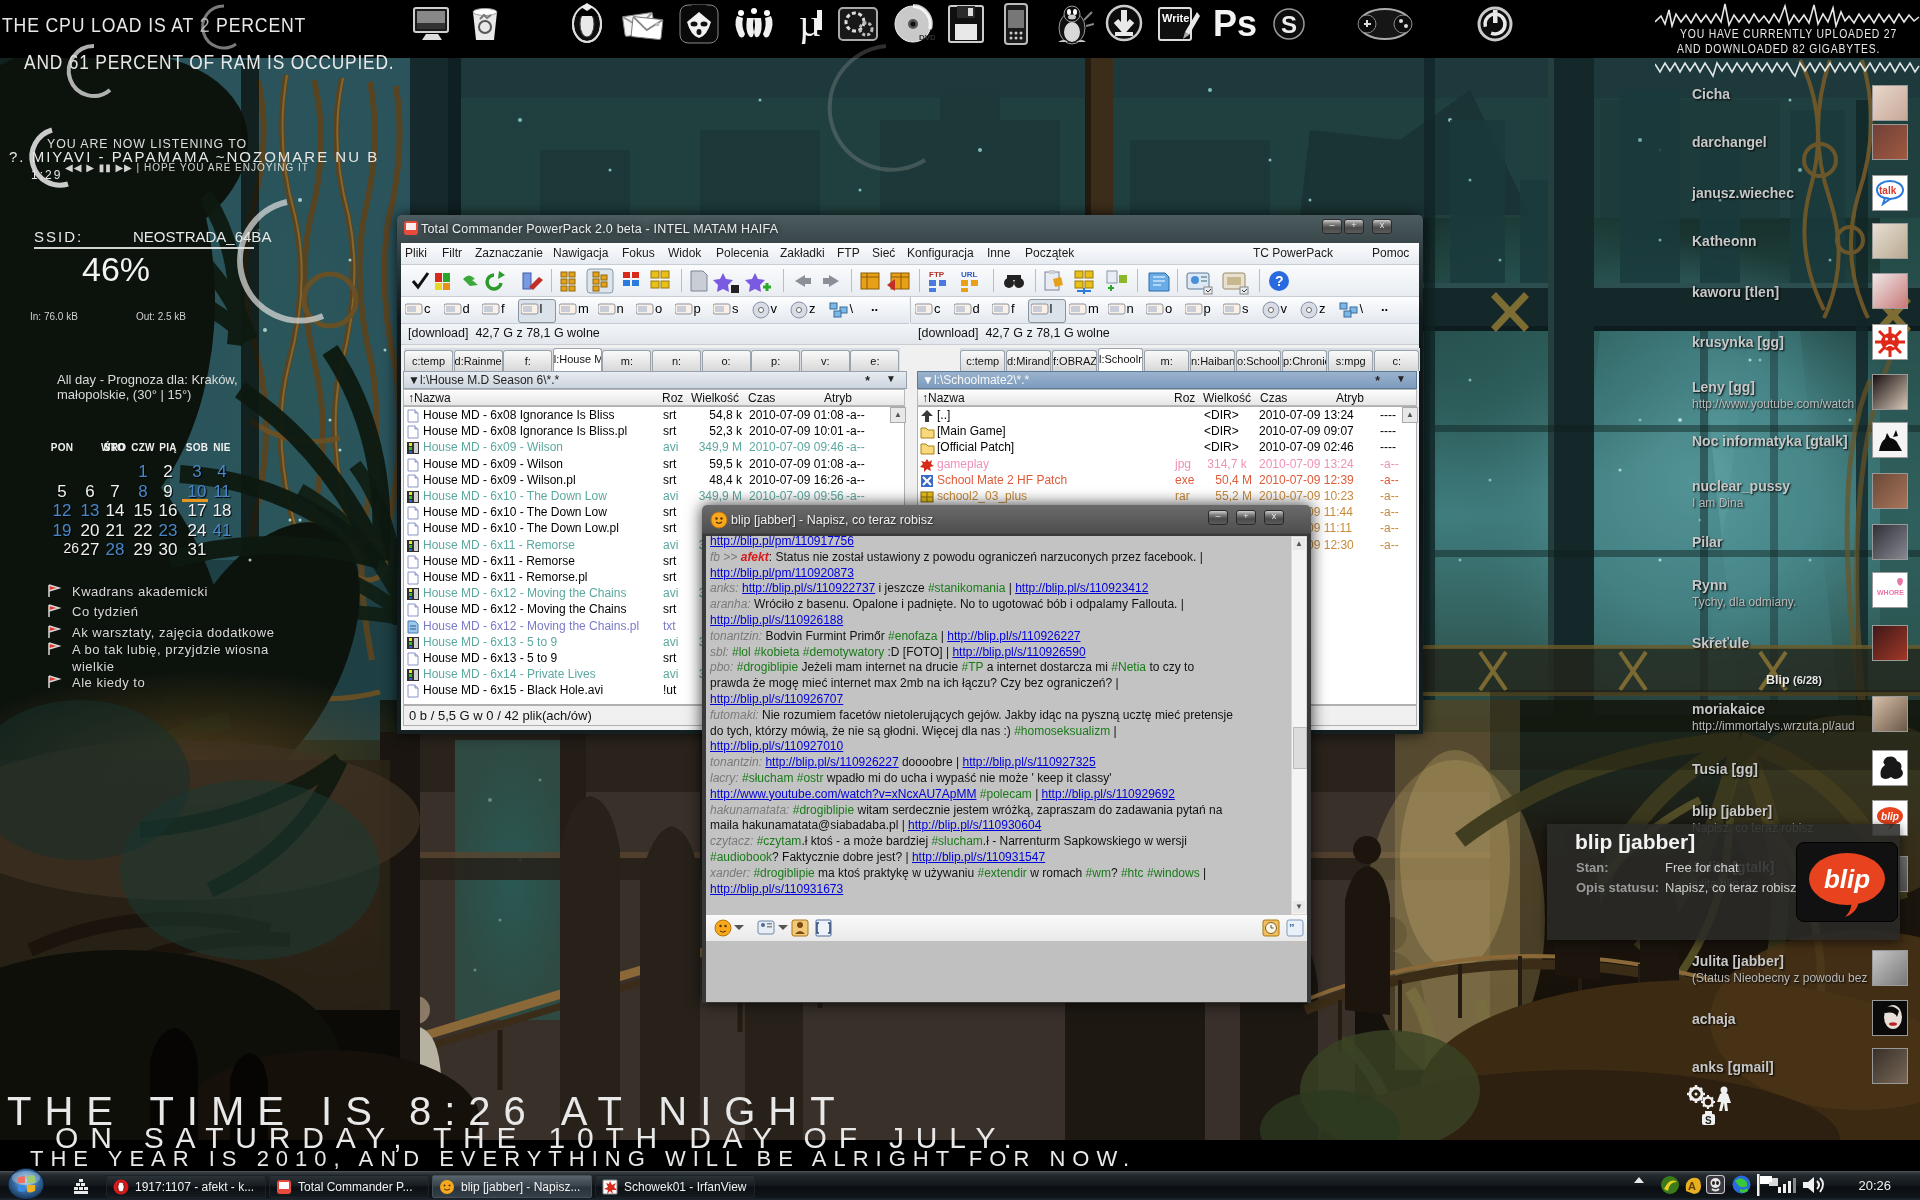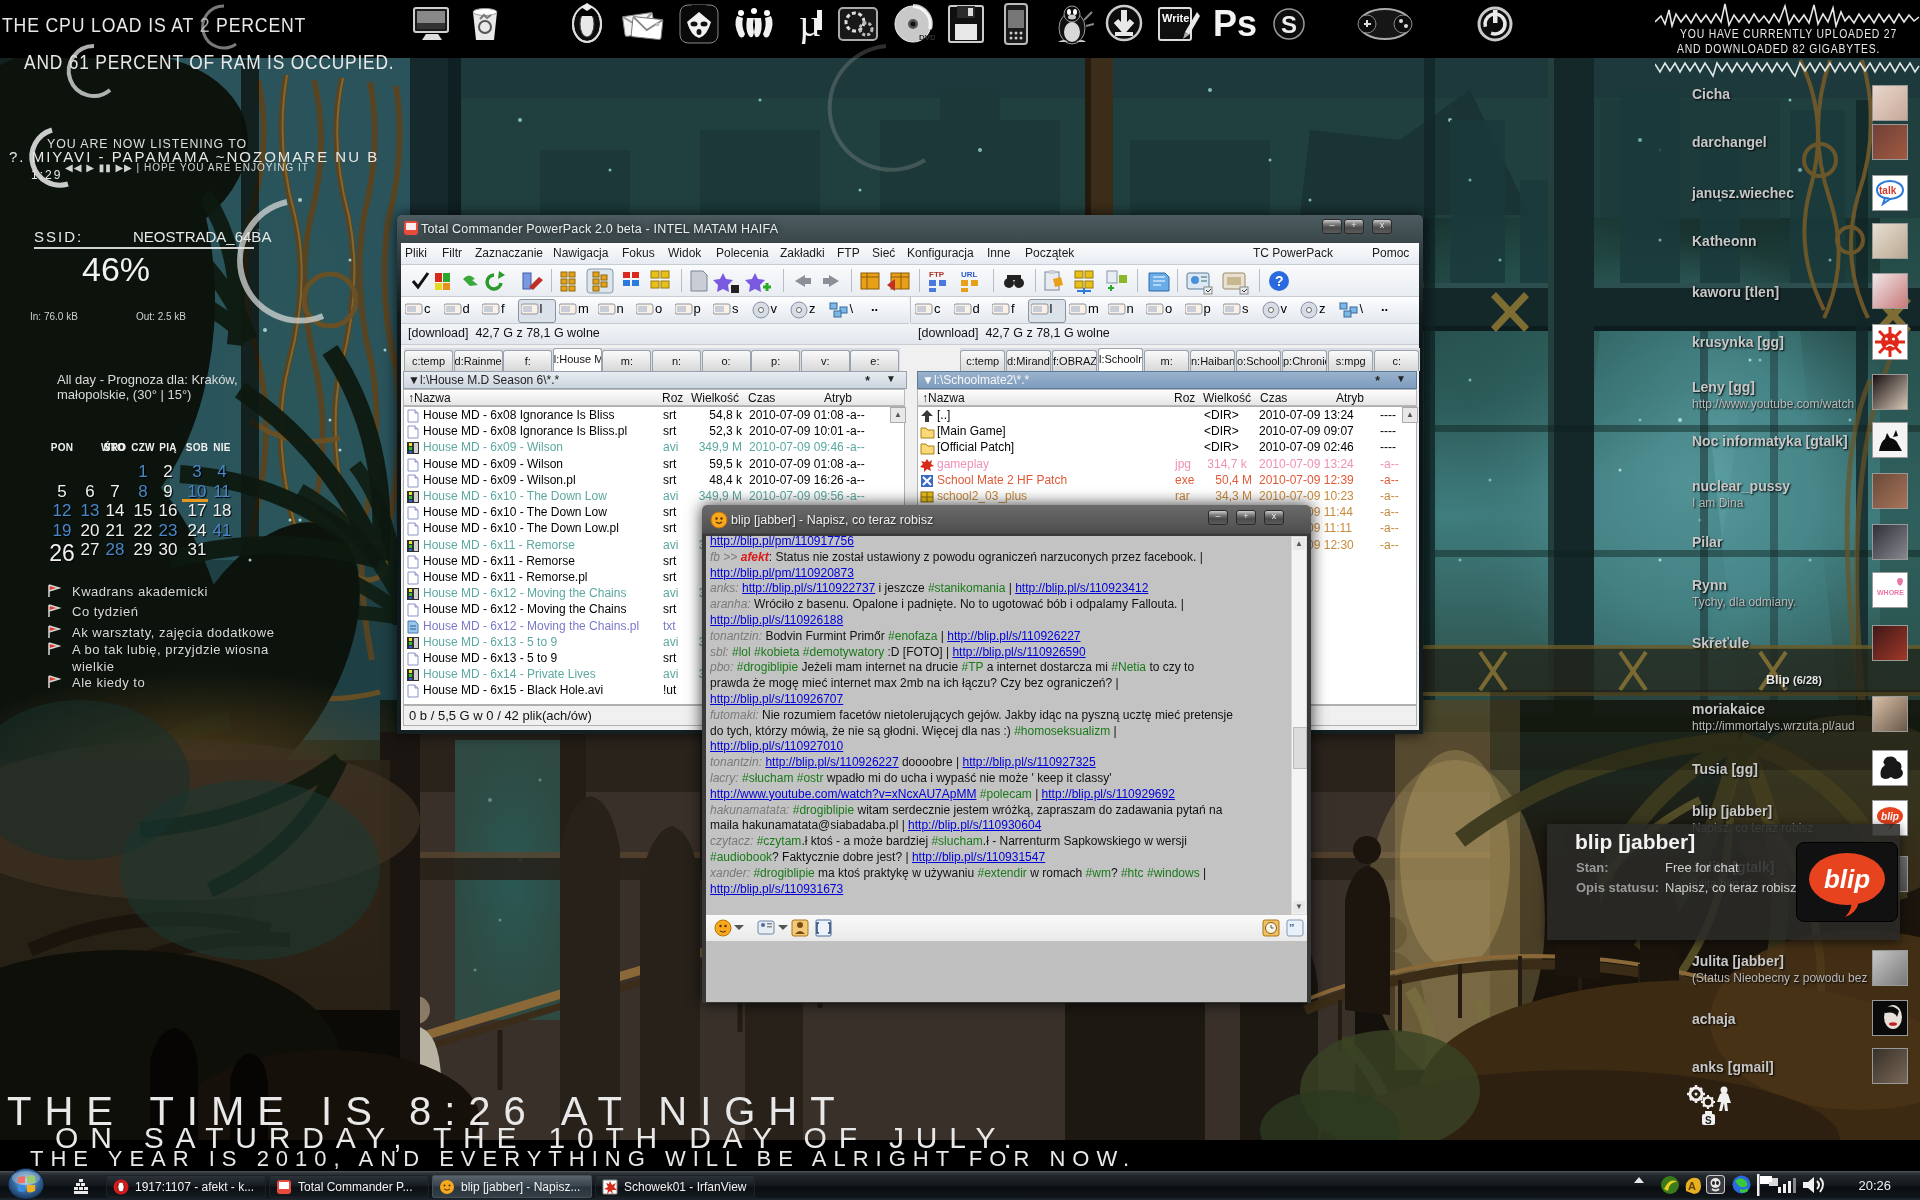--- a/index.html
+++ b/index.html
@@ -627,21 +627,21 @@
       <div style="position:absolute;left:111px;top:59px;width:34px;text-align:center;font-size:17px;color:#f0f0f0;text-shadow:1px 1px 1px #000;">16</div>
       <div style="position:absolute;left:140px;top:59px;width:34px;text-align:center;font-size:17px;color:#f0f0f0;text-shadow:1px 1px 1px #000;">17</div>
       <div style="position:absolute;left:165px;top:59px;width:34px;text-align:center;font-size:17px;color:#f0f0f0;text-shadow:1px 1px 1px #000;">18</div>
       <div style="position:absolute;left:5px;top:78.5px;width:34px;text-align:center;font-size:17px;color:#4a86c8;text-shadow:1px 1px 1px #000;">19</div>
       <div style="position:absolute;left:33px;top:78.5px;width:34px;text-align:center;font-size:17px;color:#f0f0f0;text-shadow:1px 1px 1px #000;">20</div>
       <div style="position:absolute;left:58px;top:78.5px;width:34px;text-align:center;font-size:17px;color:#f0f0f0;text-shadow:1px 1px 1px #000;">21</div>
       <div style="position:absolute;left:86px;top:78.5px;width:34px;text-align:center;font-size:17px;color:#f0f0f0;text-shadow:1px 1px 1px #000;">22</div>
       <div style="position:absolute;left:111px;top:78.5px;width:34px;text-align:center;font-size:17px;color:#4a86c8;text-shadow:1px 1px 1px #000;">23</div>
       <div style="position:absolute;left:140px;top:78.5px;width:34px;text-align:center;font-size:17px;color:#f0f0f0;text-shadow:1px 1px 1px #000;">24</div>
       <div style="position:absolute;left:165px;top:78.5px;width:34px;text-align:center;font-size:17px;color:#4a86c8;text-shadow:1px 1px 1px #000;">41</div>
-      <div style="position:absolute;left:5px;top:98px;width:34px;text-align:center;font-size:23px;color:#f0f0f0;text-shadow:1px 1px 1px #000;">26</div>
+      <div style="position:absolute;left:5px;top:98px;width:34px;text-align:right;font-size:14px;color:#f0f0f0;text-shadow:1px 1px 1px #000;">26</div>
       <div style="position:absolute;left:33px;top:98px;width:34px;text-align:center;font-size:17px;color:#f0f0f0;text-shadow:1px 1px 1px #000;">27</div>
       <div style="position:absolute;left:58px;top:98px;width:34px;text-align:center;font-size:17px;color:#4a86c8;text-shadow:1px 1px 1px #000;">28</div>
       <div style="position:absolute;left:86px;top:98px;width:34px;text-align:center;font-size:17px;color:#f0f0f0;text-shadow:1px 1px 1px #000;">29</div>
       <div style="position:absolute;left:111px;top:98px;width:34px;text-align:center;font-size:17px;color:#f0f0f0;text-shadow:1px 1px 1px #000;">30</div>
       <div style="position:absolute;left:140px;top:98px;width:34px;text-align:center;font-size:17px;color:#f0f0f0;text-shadow:1px 1px 1px #000;">31</div>
     </div>
 
 <div class="abs" id="tasks" style="left:46px;top:580px;width:360px;height:110px;">
       <svg style="position:absolute;left:0;top:4px" width="16" height="14">
         <path d="M3 1 L3 13 M3 1 L13 4 L3 7" stroke="#d8d8d8" stroke-width="1.5" fill="#e23a2a"></path>
@@ -1266,21 +1266,21 @@
           <span style="position:absolute;left:340px;top:0;">2010-07-09 12:39</span>
           <span style="position:absolute;left:461px;top:0;">-a--</span>
         </div>
         <div style="position:absolute;left:518px;top:246px;width:496px;height:16px;font-size:12px;color:#c88a3a;">
           <svg style="position:absolute;left:1px;top:1px" width="14" height="14">
             <rect x="1" y="2" width="12" height="10" fill="#e8c018" stroke="#8a6a10"></rect>
             <path d="M7 2 v10 M1 7 h12" stroke="#8a6a10"></path>
           </svg>
           <span style="position:absolute;left:18px;top:0;white-space:nowrap;">school2_03_plus</span>
           <span style="position:absolute;left:256px;top:0;">rar</span>
-          <span style="position:absolute;left:283px;top:0;width:50px;text-align:right;">34,3 M</span>
+          <span style="position:absolute;left:283px;top:0;width:50px;text-align:right;">55,2 M</span>
           <span style="position:absolute;left:340px;top:0;">2010-07-09 10:23</span>
           <span style="position:absolute;left:461px;top:0;">-a--</span>
         </div>
         <div style="position:absolute;left:518px;top:262.2px;width:496px;height:16px;font-size:12px;color:#c88a3a;">
           <svg style="position:absolute;left:1px;top:1px" width="14" height="14">
             <rect x="1" y="2" width="12" height="10" fill="#e8c018" stroke="#8a6a10"></rect>
             <path d="M7 2 v10 M1 7 h12" stroke="#8a6a10"></path>
           </svg>
           <span style="position:absolute;left:18px;top:0;white-space:nowrap;">school2_03_plus_2</span>
           <span style="position:absolute;left:256px;top:0;">rar</span>

